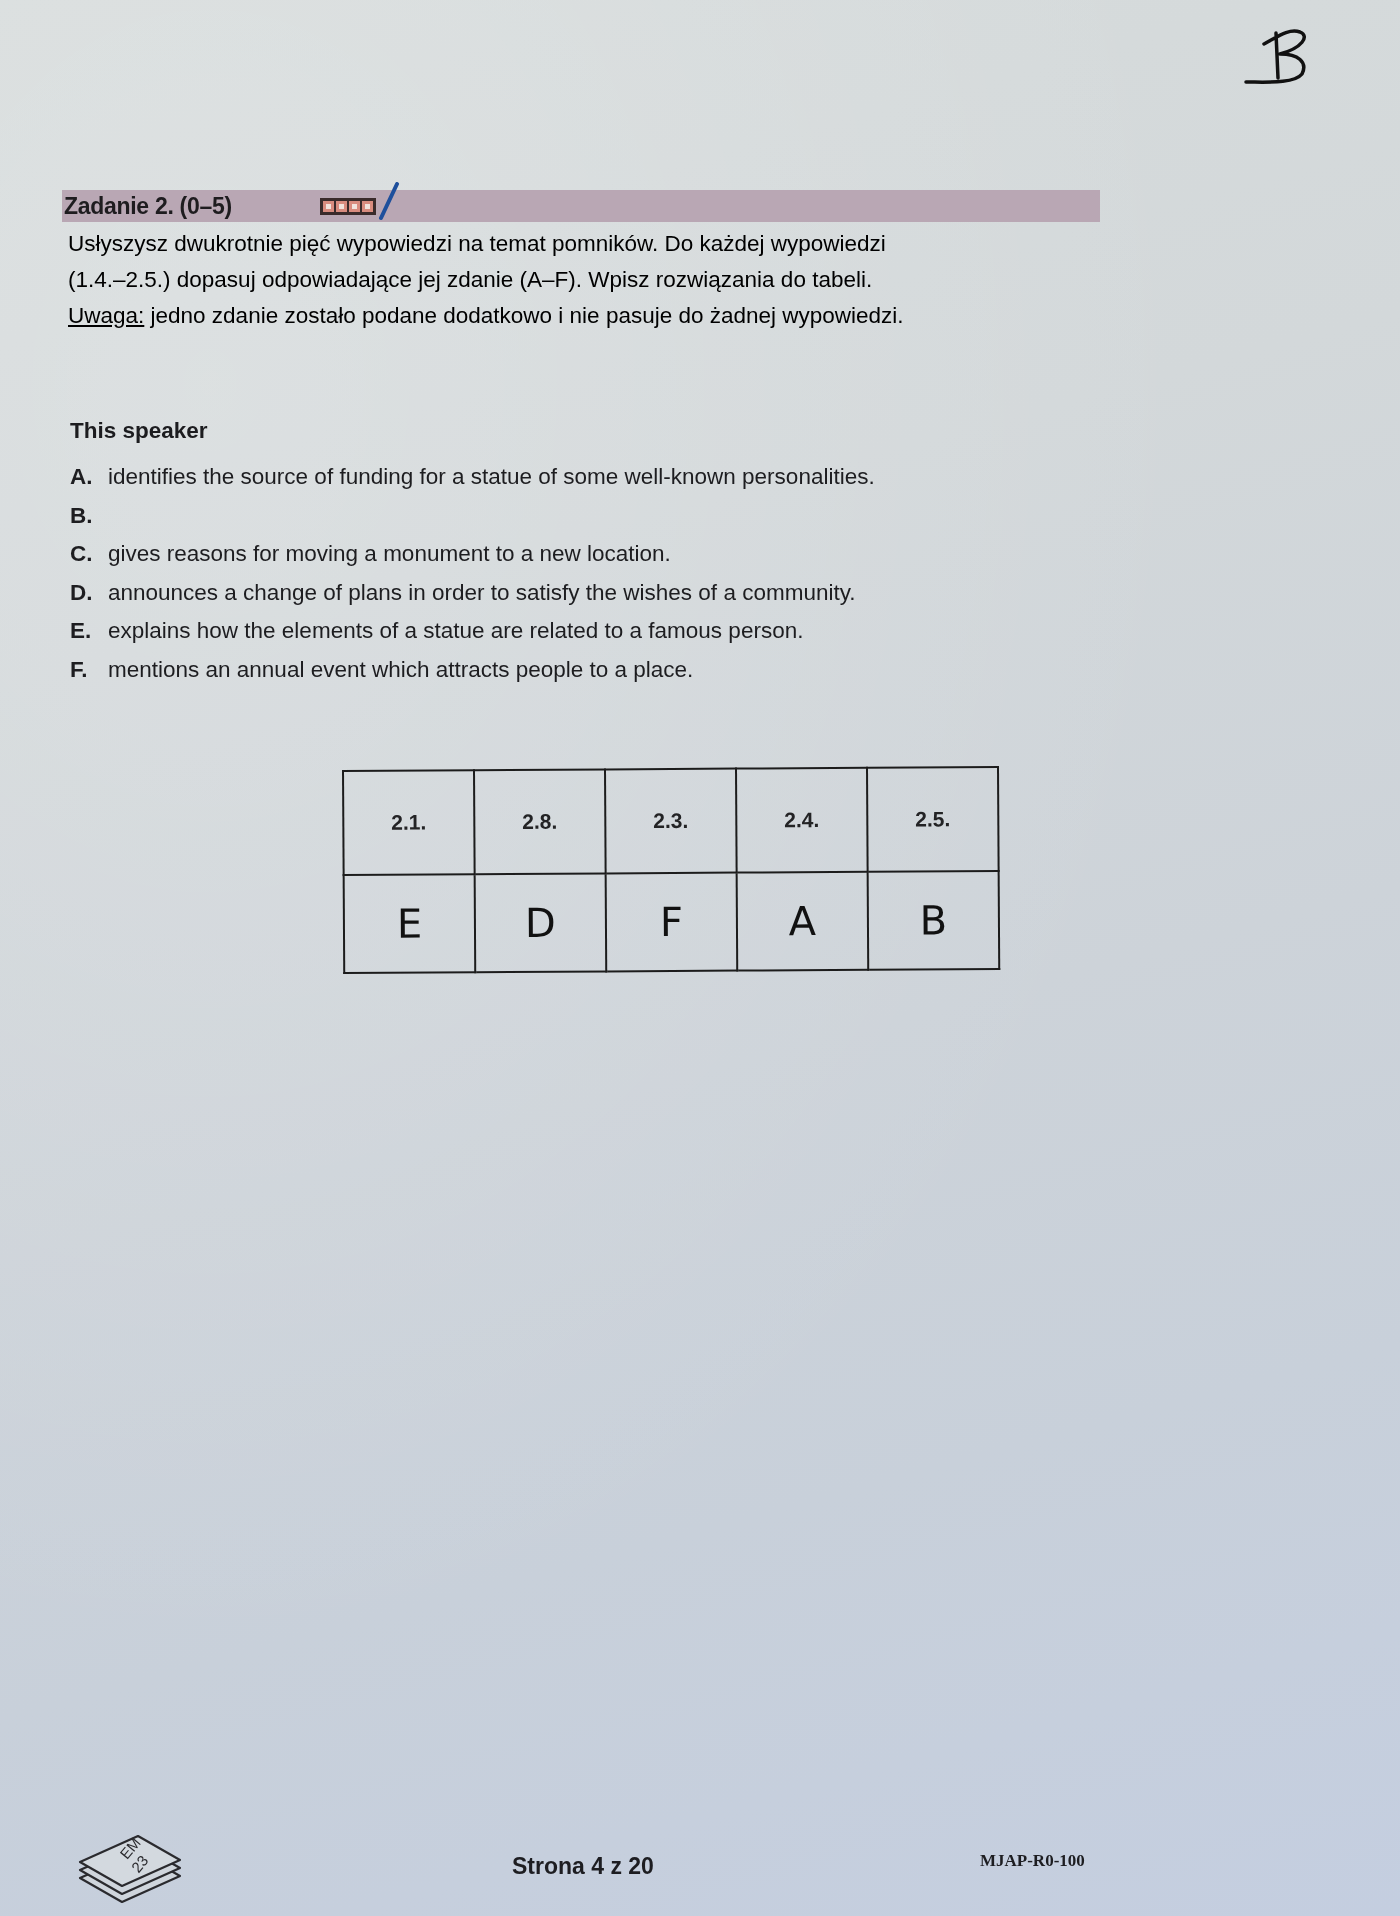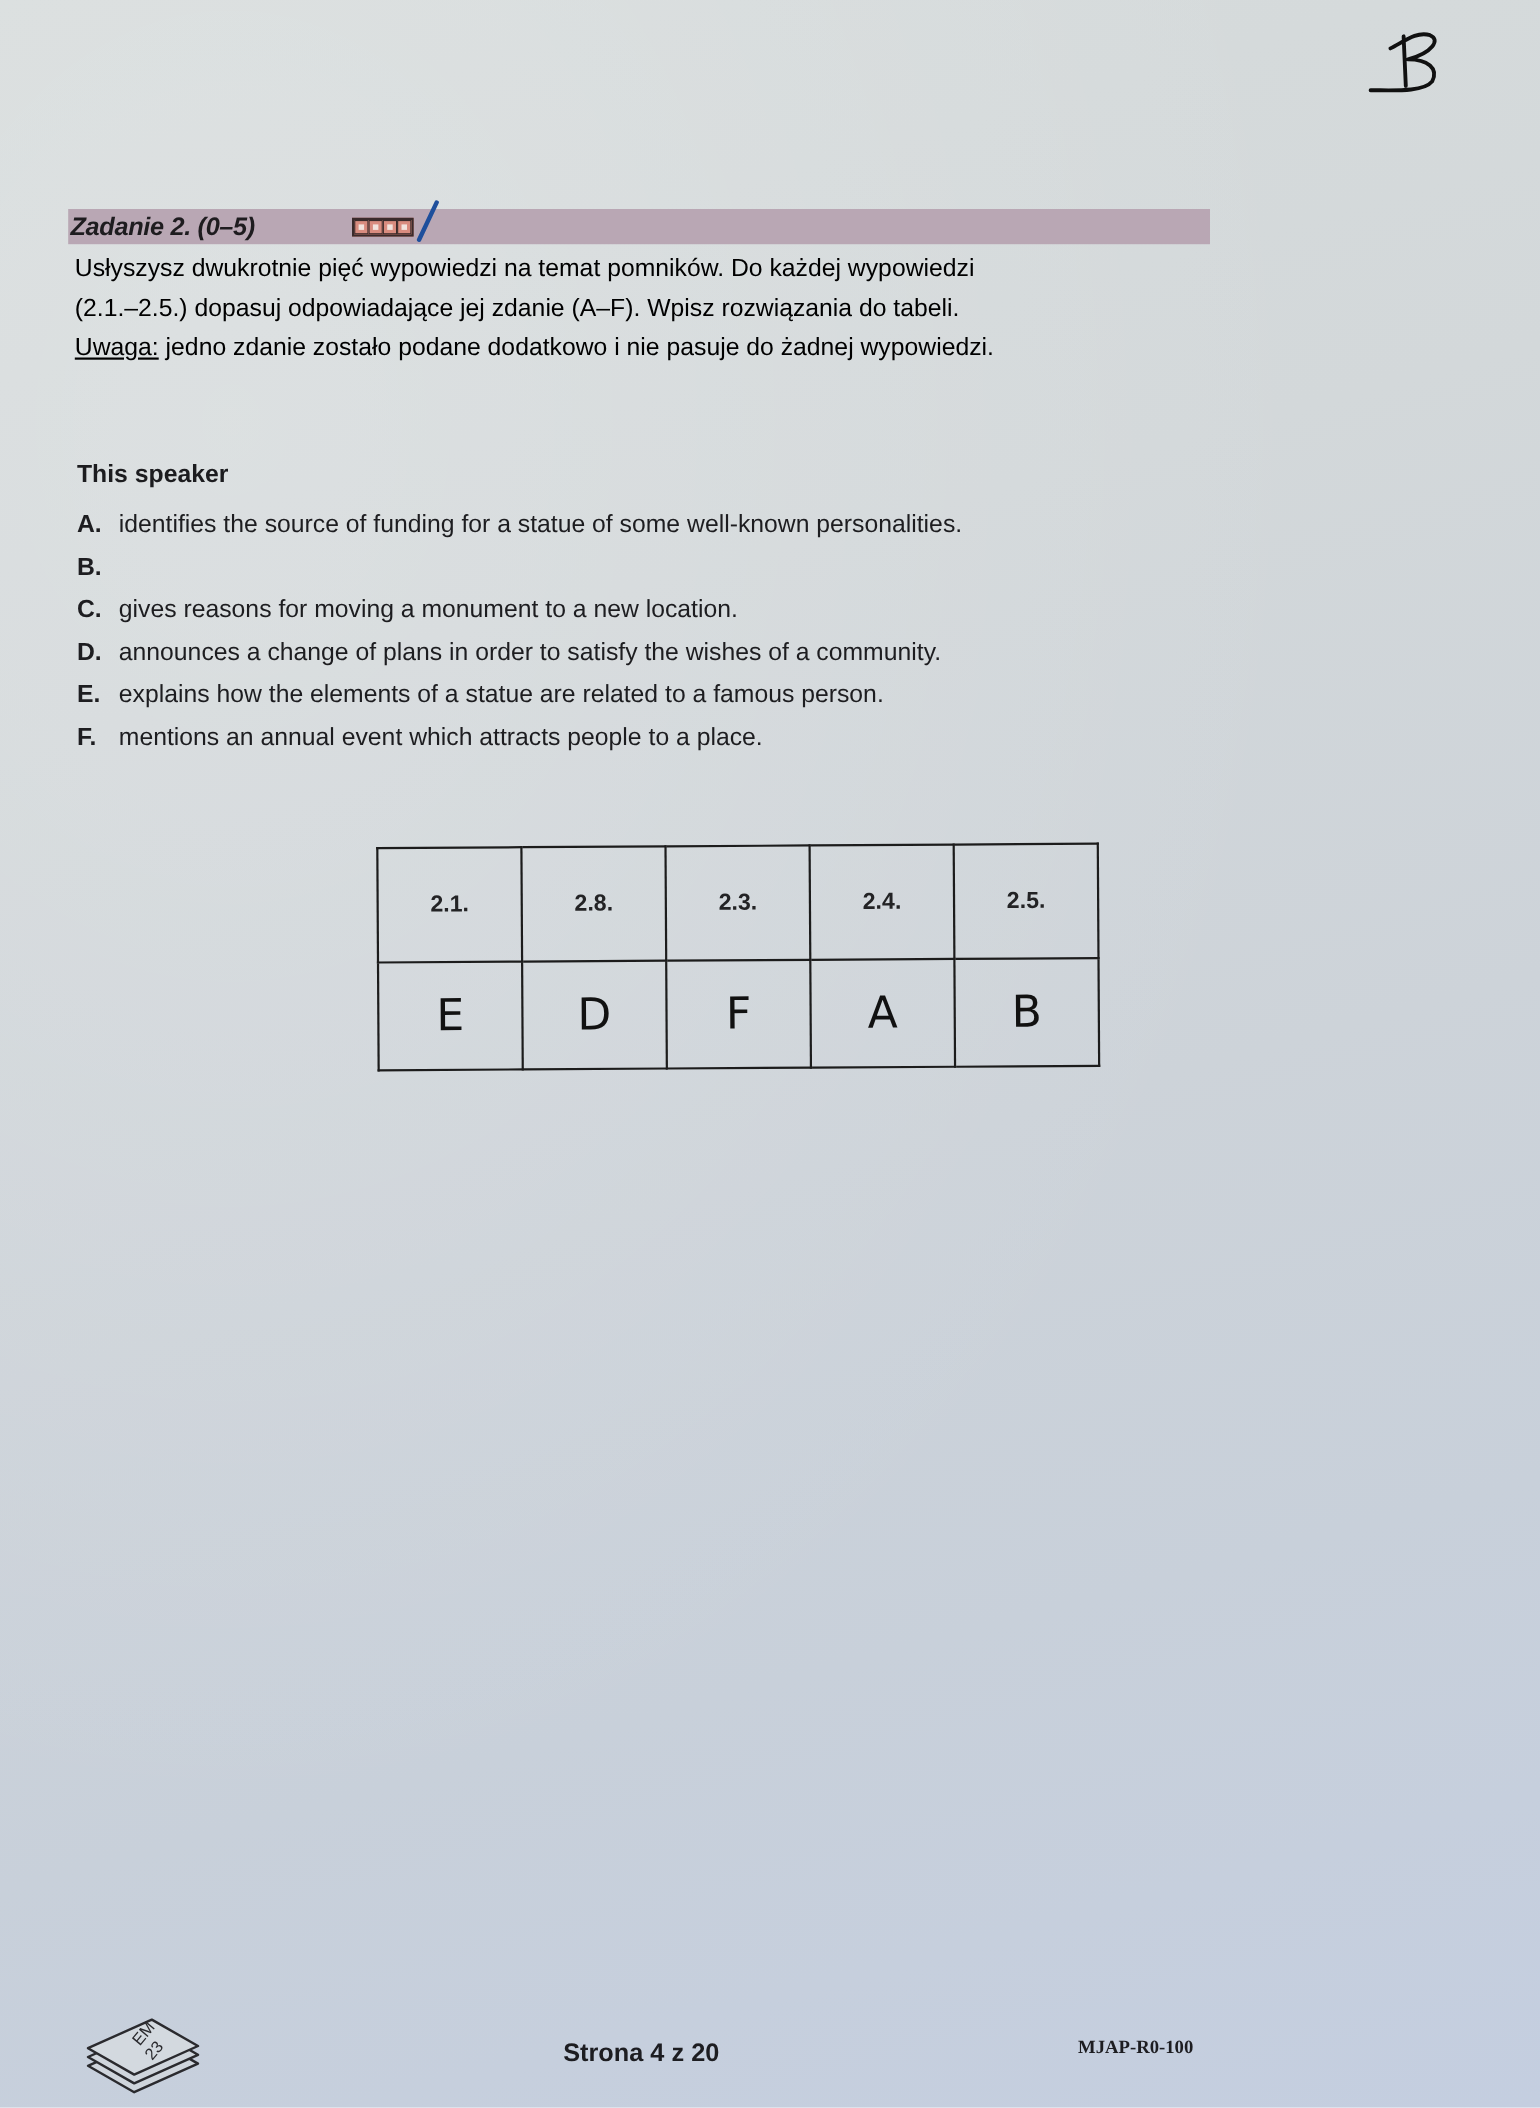--- a/index.html
+++ b/index.html
@@ -20,21 +20,21 @@
     .corner-mark {
       position: absolute;
       left: 1236px; top: 18px;
       width: 90px; height: 75px;
     }
     .task-header {
       position: absolute;
       left: 62px; top: 190px;
       width: 1038px; height: 32px;
       background: #b9a7b4;
-      display: flex; align-items: center; font-style: italic;
+      display: flex; align-items: center;
     }
     .task-title {
       font-weight: bold;
       font-size: 23px;
       margin-left: 2px;
       letter-spacing: -0.3px;
       color: #1e1c1f;
     }
     .score-boxes {
       position: absolute;
@@ -150,21 +150,21 @@
     <div class="score-box"></div>
     <div class="score-box"></div>
   </div>
   <svg class="pen-mark" viewBox="0 0 24 40">
     <path d="M20 2 L4 36" stroke="#1e4f9c" stroke-width="4" stroke-linecap="round"></path>
   </svg>
 </div>
 
 <div class="instructions">
   <div>Usłyszysz dwukrotnie pięć wypowiedzi na temat pomników. Do każdej wypowiedzi</div>
-  <div>(2.1.–2.5.) dopasuj odpowiadające jej zdanie (A–F). Wpisz rozwiązania do tabeli.</div>
+  <div>(1.4.–2.5.) dopasuj odpowiadające jej zdanie (A–F). Wpisz rozwiązania do tabeli.</div>
   <div><span class="note-label">Uwaga:</span><span> jedno zdanie zostało podane dodatkowo i nie pasuje do żadnej wypowiedzi.</span></div>
 </div>
 
 <div class="speaker-heading">This speaker</div>
 
 <ul class="options">
   <li class="option">
     <span class="option-letter">A.</span>
     <span>identifies the source of funding for a statue of some well-known personalities.</span>
   </li>

